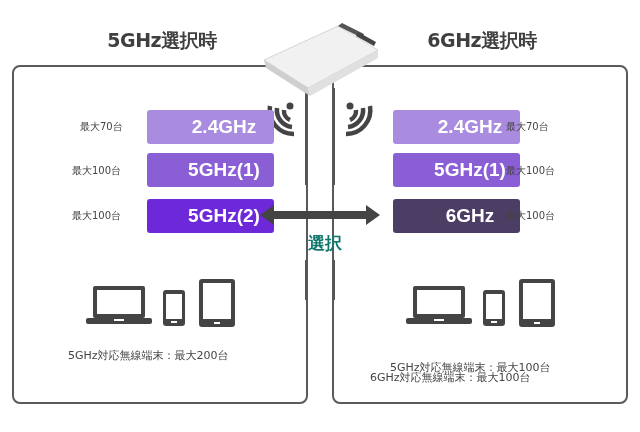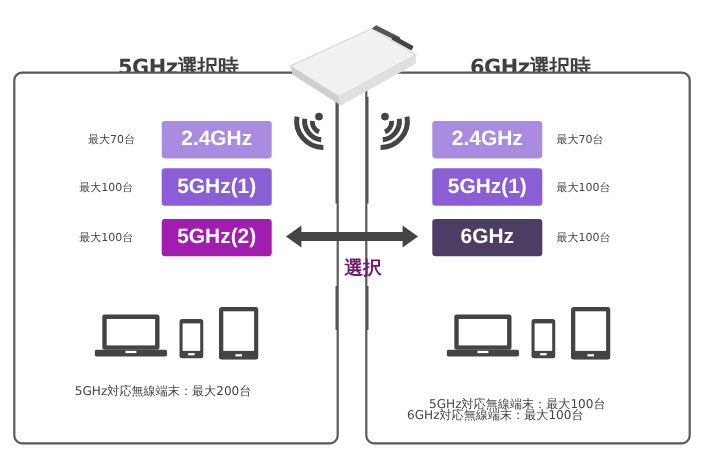--- a/index.html
+++ b/index.html
@@ -1,24 +1,24 @@
 <!DOCTYPE html>
 <html><head>
 <meta charset="utf-8">
 <style>
   html, body { margin:0; padding:0; background:#ffffff; }
   body { width:640px; height:432px; position:relative; overflow:hidden;
          font-family:"DejaVu Sans", "Liberation Sans", sans-serif; color:#444; }
-  .panel-title { position:absolute; top:48px; font-size:19px; font-weight:bold; color:#3f3f3f; width:200px; text-align:center; letter-spacing:-0.5px; }
+  .panel-title { position:absolute; top:28px; font-size:19px; font-weight:bold; color:#3f3f3f; width:200px; text-align:center; letter-spacing:-0.5px; }
   .box { position:absolute; top:65px; height:339px; border:2.5px solid #5a5a5a; border-radius:8px; background:#fff; box-sizing:border-box; }
-  .band { position:absolute; height:34px; width:100px; border-radius:3px; color:#fff; font-family:"Liberation Sans", sans-serif; font-weight:bold; font-size:19px; display:flex; align-items:center; justify-content:center; }
+  .band { position:absolute; height:34px; width:100px; border-radius:3px; color:#fff; font-family:"Liberation Sans", sans-serif; font-weight:bold; font-size:19px; display:flex; align-items:center; justify-content:center;padding-left:27px; }
   .cap { position:absolute; font-size:10px; color:#444; white-space:nowrap; }
   .vline { position:absolute; width:2px; background:#555; }
   .note { position:absolute; font-size:11px; color:#444; white-space:nowrap; }
-  .select-label { position:absolute; left:300px; top:232px; width:60px; text-align:center; font-size:17px; font-weight:bold; color:#701a75; }
+  .select-label { position:absolute; left:282px; top:232px; width:60px; text-align:right; font-size:17px; font-weight:bold; color:#0f766e; }
   svg { position:absolute; }
 </style>
 </head>
 <body>
 
 <div class="panel-title" style="left:62px;">5GHz選択時</div>
 <div class="panel-title" style="left:382px;">6GHz選択時</div>
 
 <div class="box" style="left:12px; width:296px;"></div>
 <div class="box" style="left:332px; width:296px;"></div>
@@ -44,21 +44,21 @@
 </svg>
 <svg style="left:342px; top:98px;" width="40" height="40" viewBox="0 0 40 40">
   <circle cx="8" cy="8" r="3.5" fill="#444"></circle>
   <path d="M14,12 A10,10 0 0 1 8,22" stroke="#444" stroke-width="4.5" fill="none"></path>
   <path d="M21,10 A17,17 0 0 1 6,29" stroke="#444" stroke-width="4.5" fill="none"></path>
   <path d="M28,8 A24,24 0 0 1 4,36" stroke="#444" stroke-width="4.5" fill="none"></path>
 </svg>
 
 <div class="band" style="left:147px; top:110px; background:#a98ce0;">2.4GHz</div>
 <div class="band" style="left:147px; top:153px; background:#8a5fd6;">5GHz(1)</div>
-<div class="band" style="left:147px; top:199px; background:#a21caf;">5GHz(2)</div>
+<div class="band" style="left:147px; top:199px; background:#6d28d9;">5GHz(2)</div>
 <div class="cap" style="left:80px; top:120px;">最大70台</div>
 <div class="cap" style="left:72px; top:164px;">最大100台</div>
 <div class="cap" style="left:72px; top:209px;">最大100台</div>
 
 <div class="band" style="left:393px; top:110px; background:#a98ce0;">2.4GHz</div>
 <div class="band" style="left:393px; top:153px; background:#8a5fd6;">5GHz(1)</div>
 <div class="band" style="left:393px; top:199px; background:#4b3d63;text-align:center;">6GHz</div>
 <div class="cap" style="left:506px; top:120px;">最大70台</div>
 <div class="cap" style="left:506px; top:164px;">最大100台</div>
 <div class="cap" style="left:506px; top:209px;">最大100台</div>

